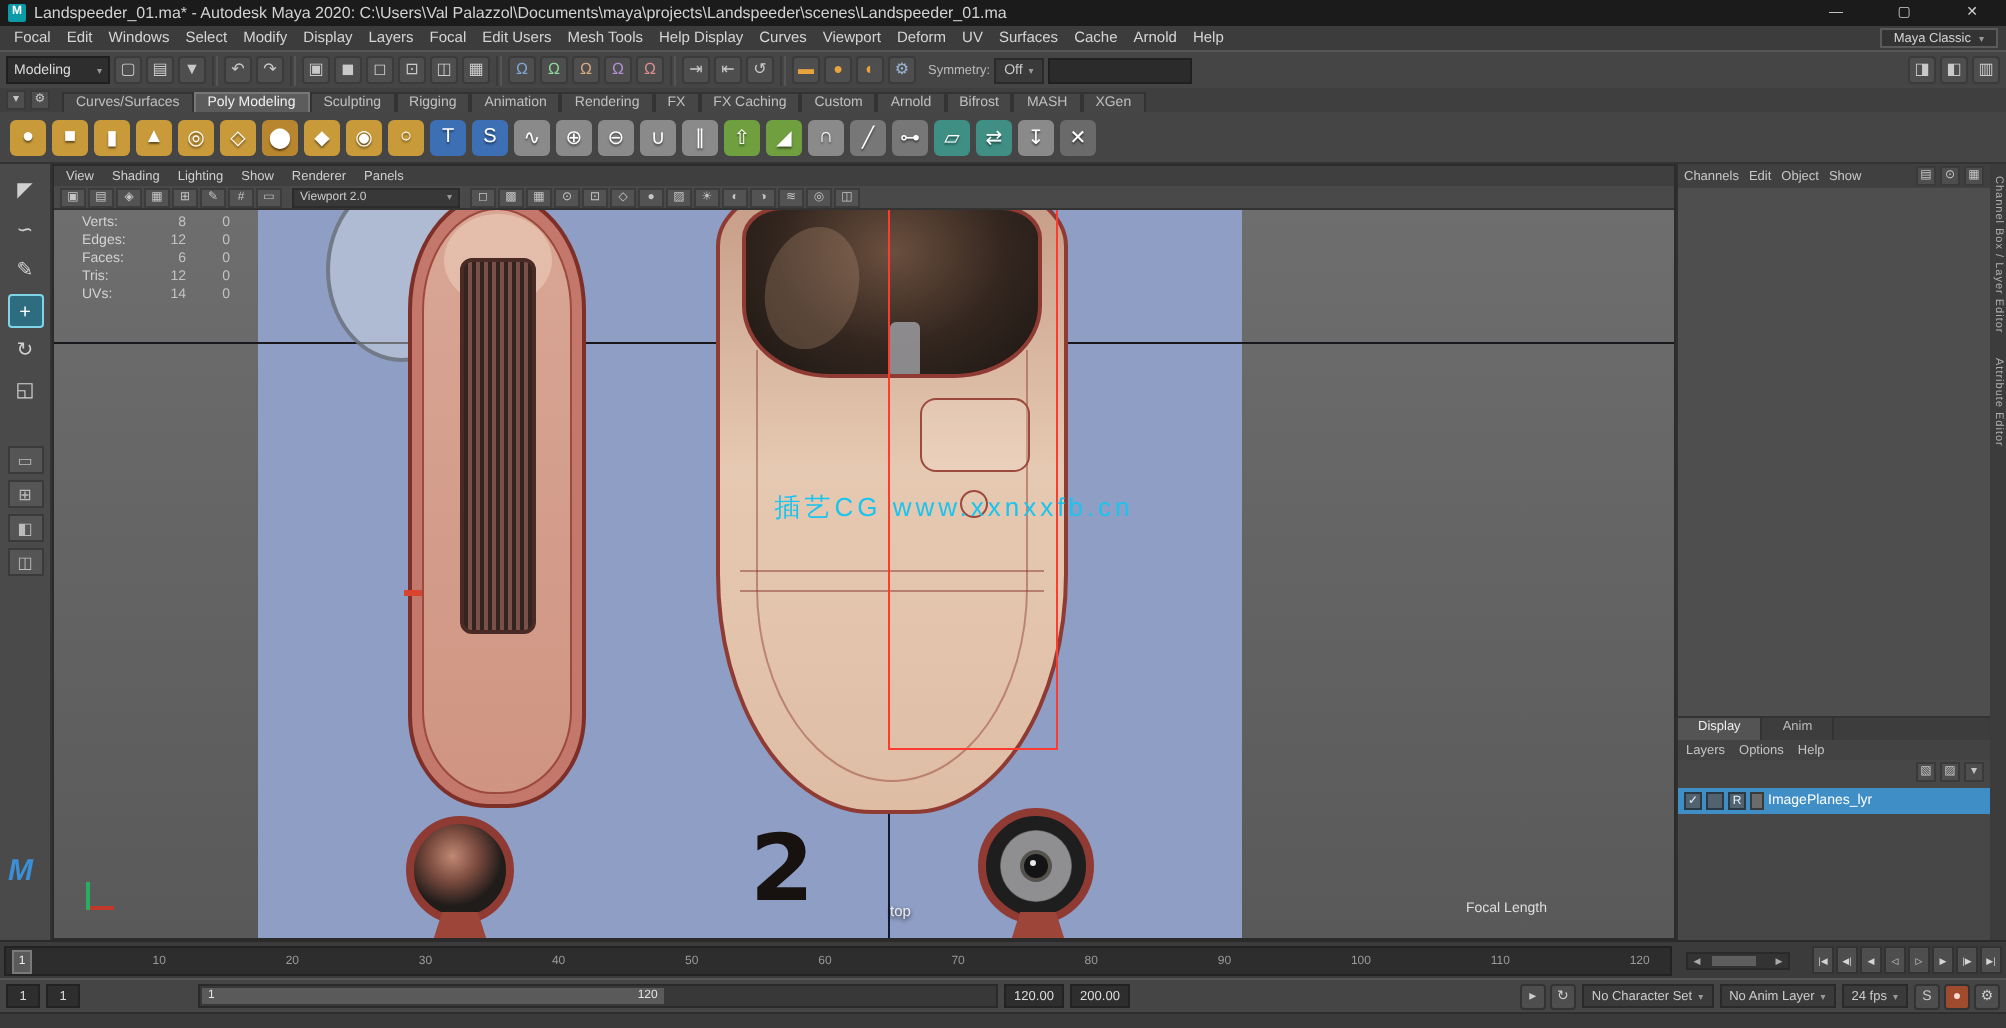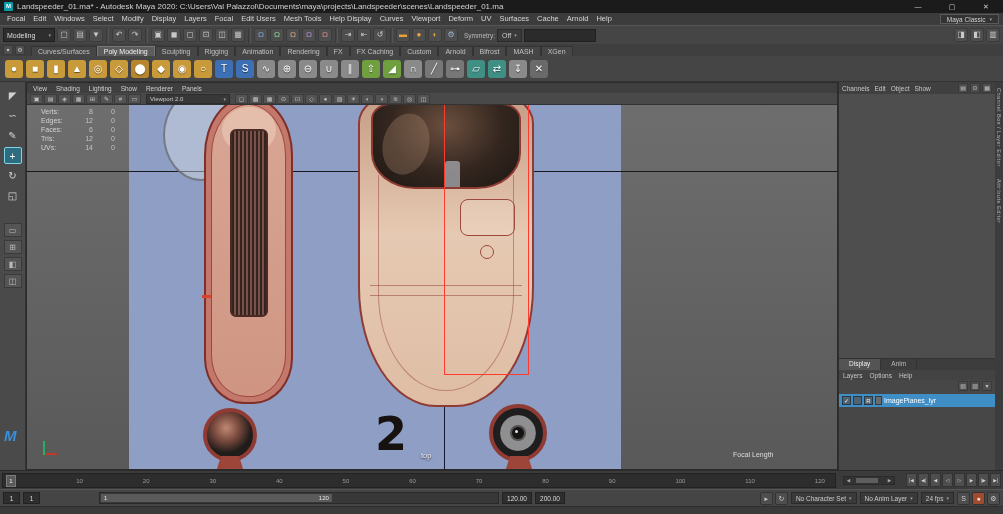--- a/index.html
+++ b/index.html
@@ -129,21 +129,21 @@
         clip-path:polygon(18% 0,82% 0,100% 100%,0 100%)}
   #stand-a{left:189px;top:351px} #stand-b{left:478px;top:351px}
   .plane-glyph{position:absolute;left:348px;top:306px;font-size:46px;font-weight:bold;color:#17120f;
         line-height:1;font-family:"DejaVu Sans",sans-serif}
   .watermark{position:absolute;left:230px;top:140px;width:440px;text-align:center;color:#1ac4ef;
         font-size:13px;letter-spacing:2px}
   .hud{position:absolute;left:14px;top:2px;font-size:7px;color:#d2d2d2}
   .hud-row{display:flex;height:9px;line-height:9px}
   .hud-label{width:30px}
   .hud-val{width:22px;text-align:right;color:#c2c2c2}
-  .cam-label{position:absolute;left:394px;top:346px;font-size:7.5px;color:#ececec;
+  .cam-label{position:absolute;left:418px;top:346px;font-size:7.5px;color:#ececec;
         text-shadow:0 1px 2px rgba(0,0,0,.8)}
   .focal{position:absolute;left:706px;top:346px;font-size:7px;color:#dedede}
   .axis-marker{position:absolute;left:16px;top:334px;width:16px;height:16px}
   .axis-x{position:absolute;left:0;bottom:0;width:14px;height:2px;background:#c0392b}
   .axis-y{position:absolute;left:0;bottom:0;width:2px;height:14px;background:#27ae60}
 
   
   .rightpanel{position:absolute;left:838px;top:82px;width:157px;height:388px;background:#4e4e4e;
         border-left:1px solid #2f2f2f}
   .cb-header{height:12px;background:#404040;display:flex;align-items:center;gap:5px;padding:0 3px;
@@ -442,20 +442,21 @@
       <div class="engine-b">
         <div class="turbine"></div>
         <div class="hub">
             <div class="hub-dot"></div>
           </div>
       </div>
       <div class="stand" id="stand-a"></div>
       <div class="stand" id="stand-b"></div>
 
       <div class="plane-glyph">2</div>
+      <div class="watermark">插艺CG  www.xxnxxfb.cn</div>
 
       <div class="hud" id="hud">
           <div class="hud-row">
             <span class="hud-label">Verts:</span>
             <span class="hud-val">8</span>
             <span class="hud-val">0</span>
           </div>
           <div class="hud-row">
             <span class="hud-label">Edges:</span>
             <span class="hud-val">12</span>

